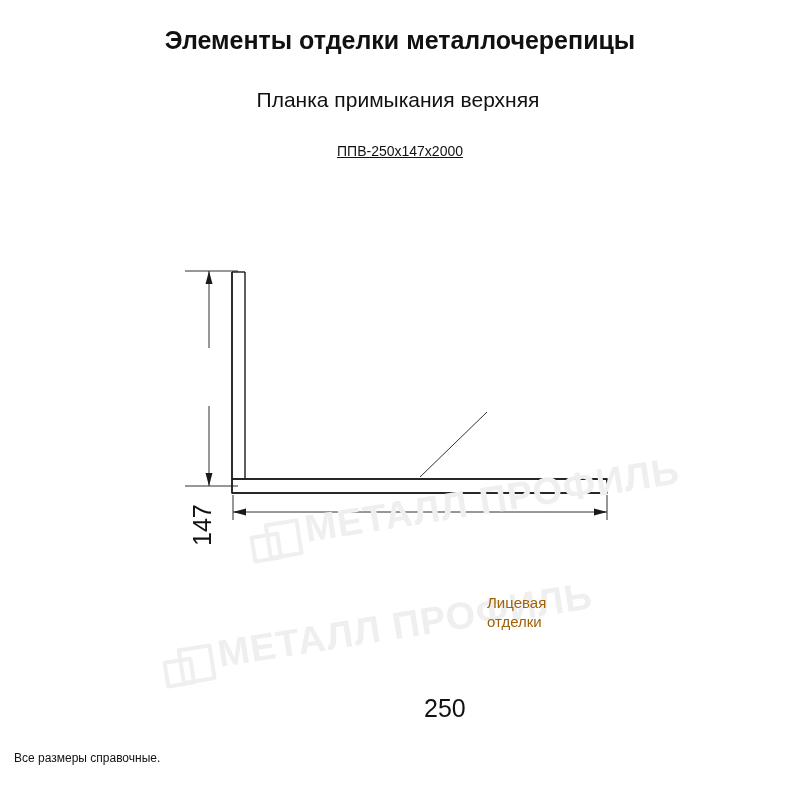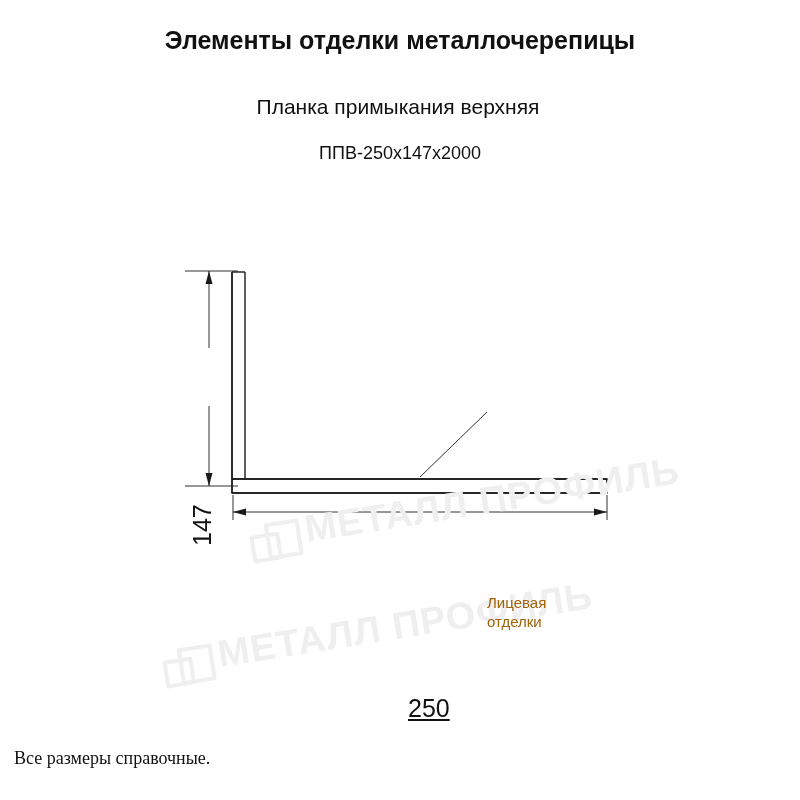--- a/index.html
+++ b/index.html
@@ -28,35 +28,36 @@
     left: 0;
     width: 800px;
     text-align: center;
     font-size: 25px;
     font-weight: bold;
     letter-spacing: 0px;
     color: #111111;
   }
   .title-sub {
     position: absolute;
-    top: 95px;
+    top: 88px;
     left: 0;
     width: 796px;
     text-align: center;
     font-size: 21px;
     color: #111111;
   }
   .title-code {
     position: absolute;
     top: 143px;
     left: 0;
     width: 800px;
     text-align: center;
-    font-size: 18px;
-    color: #111111;
+    font-size: 14px;
+    color: #111111;
+    text-decoration: underline;
   }
 
   
   .drawing {
     position: absolute;
     top: 200px;
     left: 0;
     width: 800px;
     height: 420px;
   }
@@ -106,42 +107,40 @@
     color: #111111;
   }
   .dim-147 {
     top: 346px;
     left: 188px;
     transform: rotate(-90deg);
     transform-origin: left top;
   }
   .dim-250 {
     top: 494px;
-    left: 408px;
-    text-decoration: underline;
+    left: 424px;
   }
 
   .callout {
     position: absolute;
     top: 393px;
     left: 487px;
     font-size: 15px;
     line-height: 19px;
     color: #a16207;
   }
 
   
   .footer {
     position: absolute;
     left: 14px;
     top: 748px;
-    font-size: 18px;
+    font-size: 12px;
     line-height: 21px;
     color: #111111;
-    font-family: Liberation Serif, serif;
   }
 </style>
 </head>
 <body>
 
 <div class="page">
 
   <div class="title-main">Элементы отделки металлочерепицы</div>
   <div class="title-sub">Планка примыкания верхняя</div>
   <div class="title-code">ППВ-250х147х2000</div>

